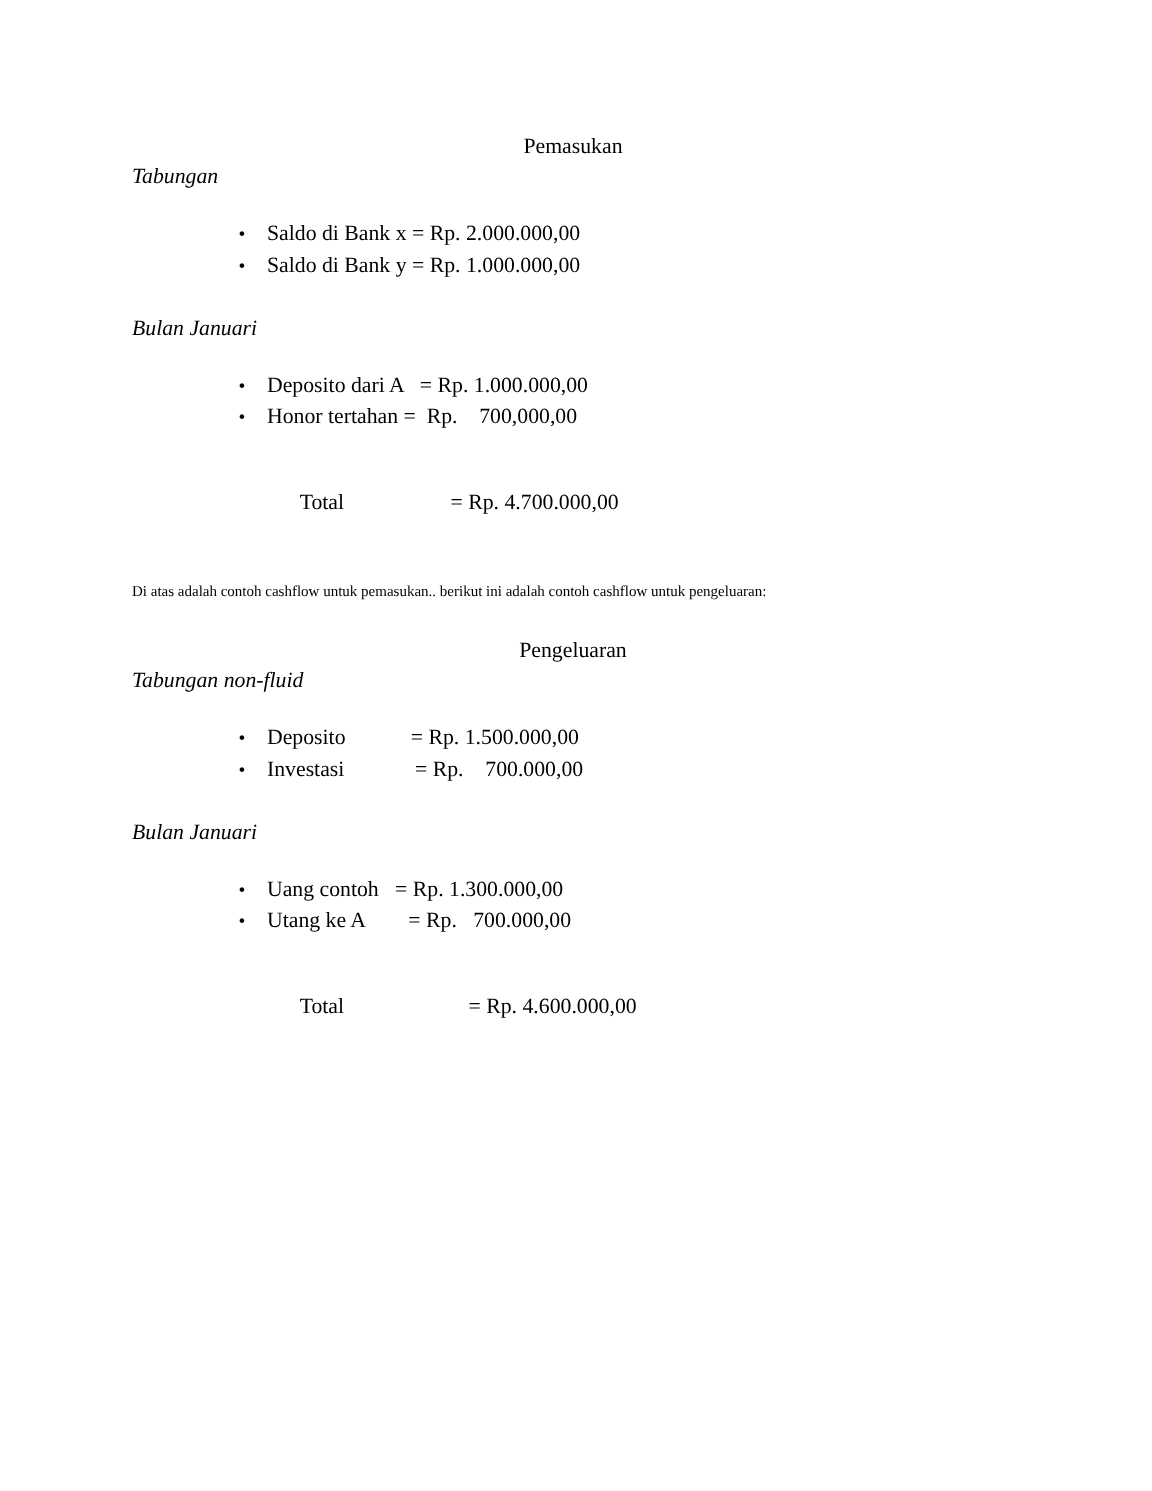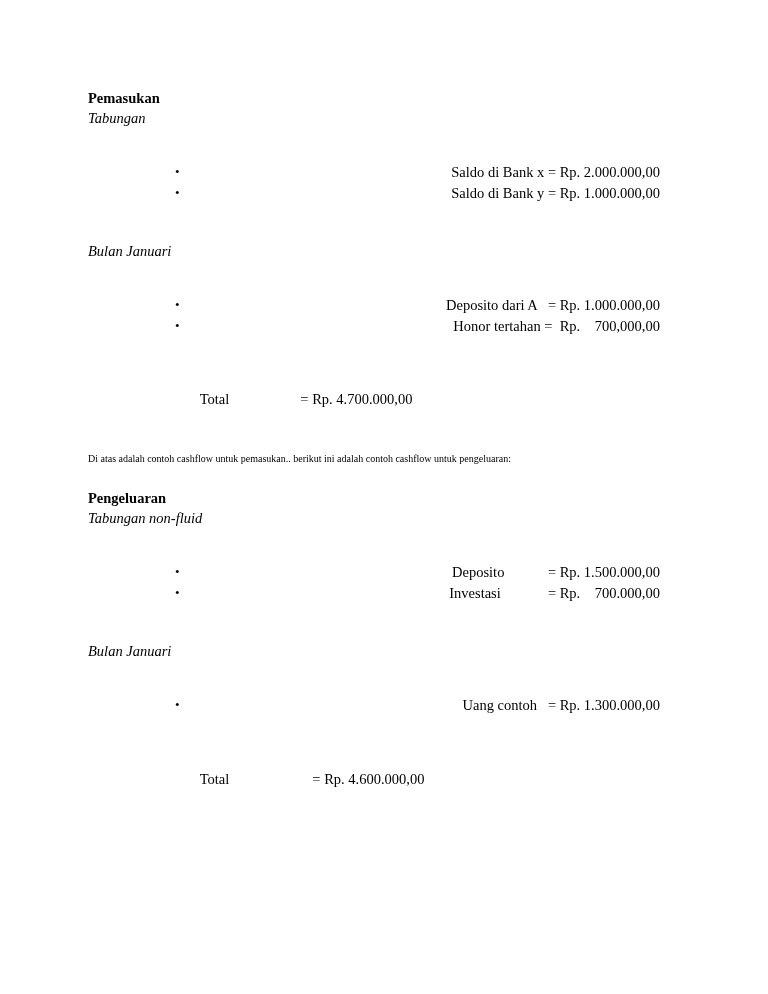--- a/index.html
+++ b/index.html
@@ -19,40 +19,40 @@
     height: 994px;
     background: #ffffff;
     box-sizing: border-box;
     padding: 88px 92px 0 88px;
   }
   .doc-body {
     font-size: 14.5px;
     line-height: 1.38;
   }
   .heading-bold {
-    font-weight: bold;
+    font-weight: normal;
     font-size: 14.5px;
     margin: 0;
+    text-align: center;
   }
   .heading-italic {
     font-style: italic;
     font-size: 14.5px;
     margin: 0 0 2px 0;
   }
   .para {
     font-size: 10px;
     line-height: 1.42;
     margin: 0;
     max-width: 560px;
   }
   ul.bullets {
     list-style: none;
-    margin: 16px;
+    margin: 0;
     padding: 0;
-    text-align: right;
   }
   ul.bullets li {
     position: relative;
     padding-left: 90px;
     margin: 0;
     line-height: 1.42;
     font-size: 14.5px;
     white-space: pre;
   }
   ul.bullets li::before {
@@ -129,20 +129,21 @@
     </ul>
 
     <div class="gap-lg"></div>
 
     <p class="heading-italic">Bulan Januari</p>
 
     <div class="gap-md"></div>
 
     <ul class="bullets">
       <li>Uang contoh   = Rp. 1.300.000,00</li>
+      <li>Utang ke A        = Rp.   700.000,00</li>
     </ul>
 
     <div class="gap-md"></div>
 
     <div class="total-row">
       <span class="item-label">Total</span><span style="display:inline-block;width:83px"></span><span class="item-value">= Rp. 4.600.000,00</span>
     </div>
 
   </div>
 </div>

